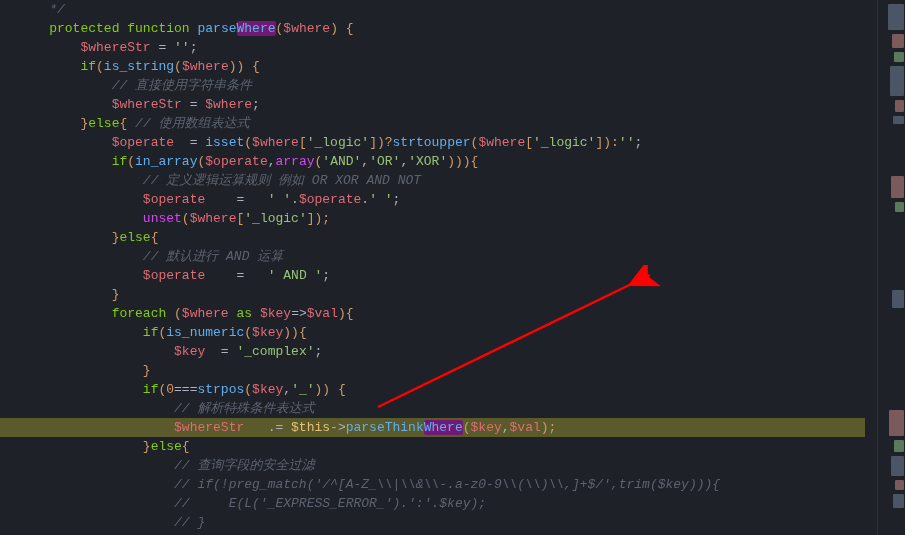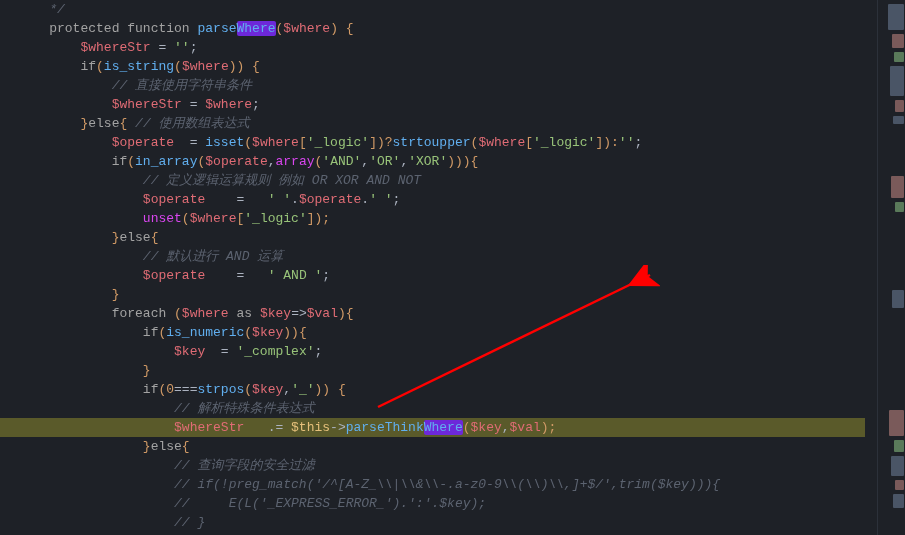--- a/index.html
+++ b/index.html
@@ -16,30 +16,30 @@
   .editor {
     position: absolute;
     left: 0; top: 0; right: 40px; bottom: 0;
     padding: 0 0 0 18px;
     line-height: 19px;
     white-space: pre;
   }
   .line { height: 19px; }
   .line.hl { background: #5a5a2a; margin-left: -18px; padding-left: 18px; width: calc(100% + 18px); }
   .cmt   { color: #5c6370; font-style: italic; }
-  .kw    { color: #a3a3a3; }
+  .kw    { color: #84cc16; }
   .kw2   { color: #d946ef; }
   .fn    { color: #61afef; font-family: Liberation Mono, monospace; }
   .var   { color: #e06c75; text-align: right; }
   .str   { color: #98c379; }
   .num   { color: #d19a66; }
   .op    { color: #abb2bf; }
   .paren { color: #d19a66; }
   .thisk { color: #e5c07b; margin-top: 20px; }
-  .hlword { background: #6d28d9; border-radius: 2px; }
+  .hlword { background: #701a75; border-radius: 2px; }
 
   .arrow {
     position: absolute;
     left: 360px; top: 265px;
     width: 300px; height: 160px;
     pointer-events: none;
   }
 
   .minimap {
     position: absolute;

